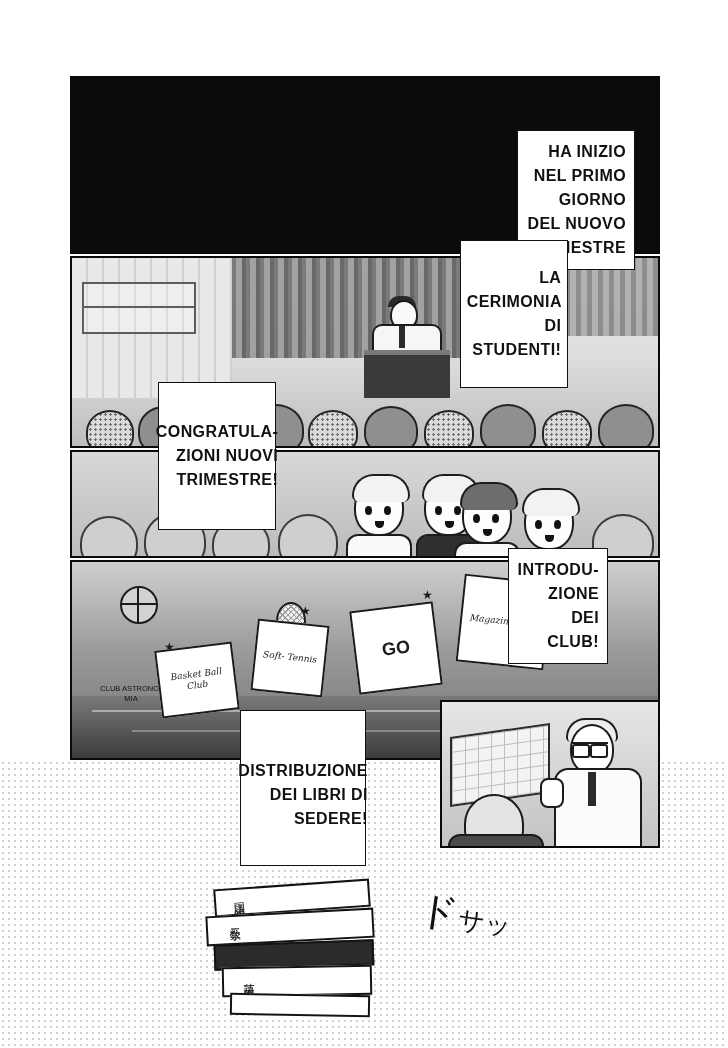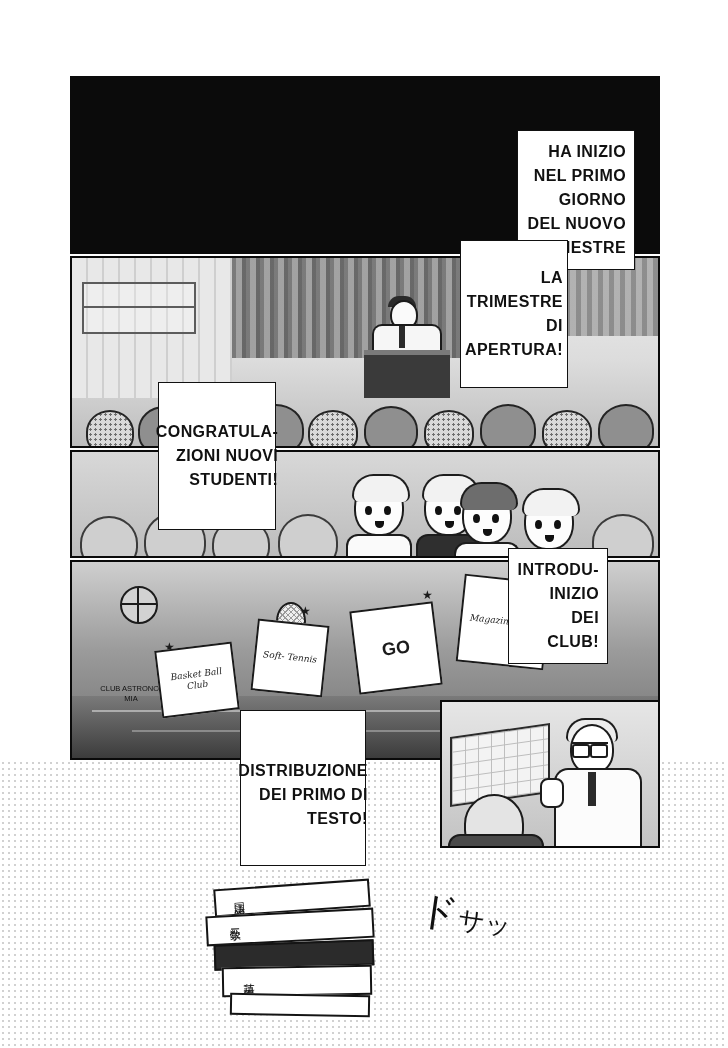--- a/index.html
+++ b/index.html
@@ -448,31 +448,31 @@
   <div class="sfx">
     <span>ド</span><small>サッ</small>
   </div>
 
 
   <div class="cap" id="cap-inizio">
     <span class="cap-inner">HA INIZIO NEL PRIMO GIORNO DEL NUOVO TRIMESTRE</span>
   </div>
 
   <div class="cap" id="cap-cerimonia">
-    <span class="cap-inner">LA TRIMESTRE DI APERTURA!</span>
+    <span class="cap-inner">LA CERIMONIA DI STUDENTI!</span>
   </div>
 
   <div class="cap" id="cap-congrats">
     <span class="cap-inner">CONGRATULA-
-ZIONI NUOVI STUDENTI!</span>
+ZIONI NUOVI TRIMESTRE!</span>
   </div>
 
   <div class="cap" id="cap-introduz">
     <span class="cap-inner">INTRODU-
-INIZIO DEI CLUB!</span>
+ZIONE DEI CLUB!</span>
   </div>
 
 
   <div class="cap" id="cap-distrib">
-    <span class="cap-inner">DISTRIBUZIONE DEI PRIMO DI TESTO!</span>
+    <span class="cap-inner">DISTRIBUZIONE DEI LIBRI DI SEDERE!</span>
   </div>
 
 </div>
 
 </body></html>

